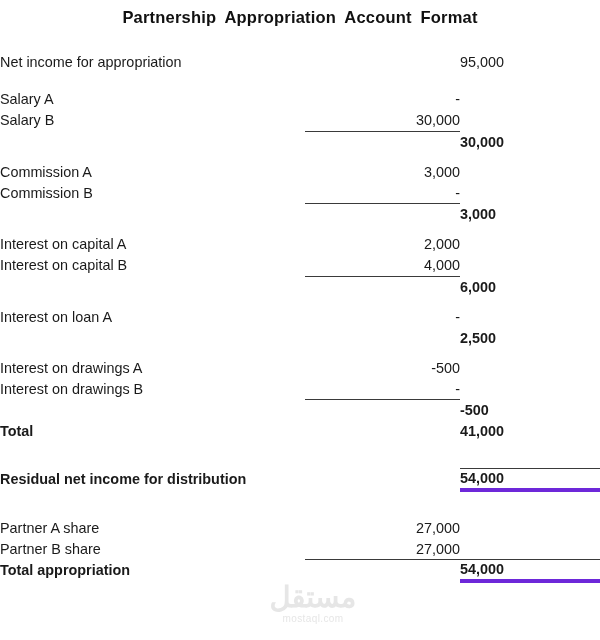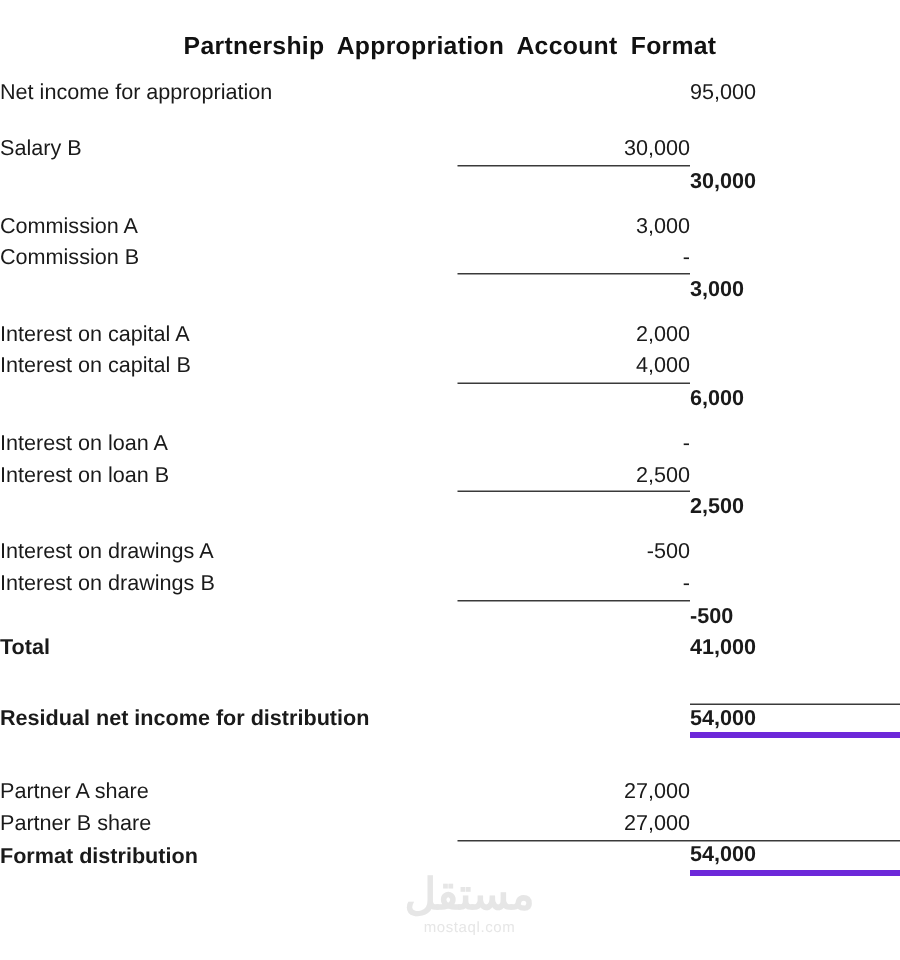--- a/index.html
+++ b/index.html
@@ -19,21 +19,21 @@
 
   #sheet {
     position: relative;
     width: 600px;
     height: 640px;
   }
 
   
   .title {
     position: absolute;
-    top: 22px;
+    top: 8px;
     left: 0;
     width: 600px;
     text-align: center;
     font-size: 16.5px;
     font-weight: bold;
     letter-spacing: 0.2px;
     word-spacing: 4px;
     color: #111111;
   }
 
@@ -141,20 +141,25 @@
         <td class="cell-label">Net income for appropriation</td>
         <td class="cell-detail"></td>
         <td class="cell-total">95,000</td>
       </tr>
 
       <tr class="r-gap">
           <td colspan="3"></td>
         </tr>
 
       <tr class="r-line">
+        <td class="cell-label">Salary A</td>
+        <td class="cell-detail dash">-</td>
+        <td class="cell-total"></td>
+      </tr>
+      <tr class="r-line">
         <td class="cell-label">Salary B</td>
         <td class="cell-detail rule-under-detail">30,000</td>
         <td class="cell-total"></td>
       </tr>
       <tr class="r-line">
         <td class="cell-label"></td>
         <td class="cell-detail"></td>
         <td class="cell-total bold">30,000</td>
       </tr>
 
@@ -198,25 +203,20 @@
         <td class="cell-total bold">6,000</td>
       </tr>
 
       <tr class="r-gap-sm">
           <td colspan="3"></td>
         </tr>
 
       <tr class="r-line">
         <td class="cell-label">Interest on loan A</td>
         <td class="cell-detail dash">-</td>
-        <td class="cell-total"></td>
-      </tr>
-      <tr class="r-line">
-        <td class="cell-label">Interest on loan B</td>
-        <td class="cell-detail rule-under-detail">2,500</td>
         <td class="cell-total"></td>
       </tr>
       <tr class="r-line">
         <td class="cell-label"></td>
         <td class="cell-detail"></td>
         <td class="cell-total bold">2,500</td>
       </tr>
 
       <tr class="r-gap-sm">
           <td colspan="3"></td>
@@ -262,21 +262,21 @@
         <td class="cell-label">Partner A share</td>
         <td class="cell-detail">27,000</td>
         <td class="cell-total"></td>
       </tr>
       <tr class="r-line">
         <td class="cell-label">Partner B share</td>
         <td class="cell-detail rule-under-detail">27,000</td>
         <td class="cell-total rule-under-detail"></td>
       </tr>
       <tr class="r-line">
-        <td class="cell-label bold">Format distribution</td>
+        <td class="cell-label bold">Total appropriation</td>
         <td class="cell-detail"></td>
         <td class="cell-total bold rule-under-total-thick">54,000</td>
       </tr>
 
     </tbody>
   </table>
 
   <div class="watermark">
     <div class="wm-ar">مستقل</div>
     <div class="wm-en">mostaql.com</div>

